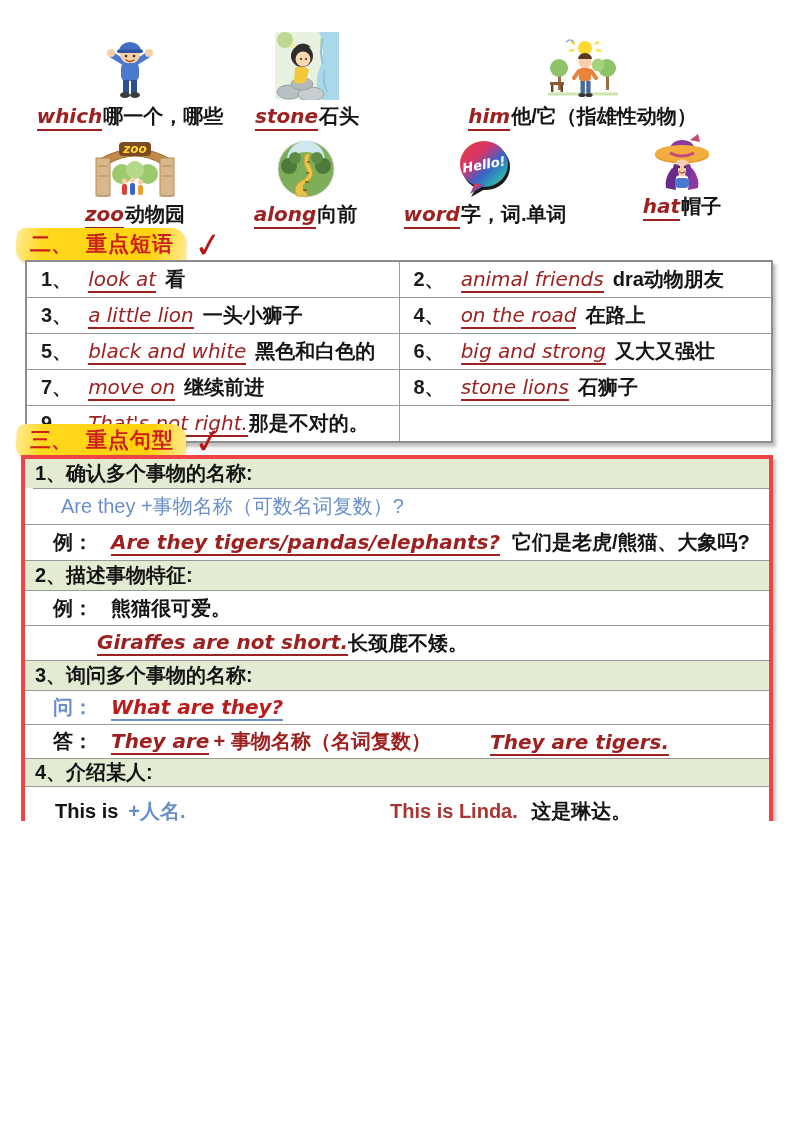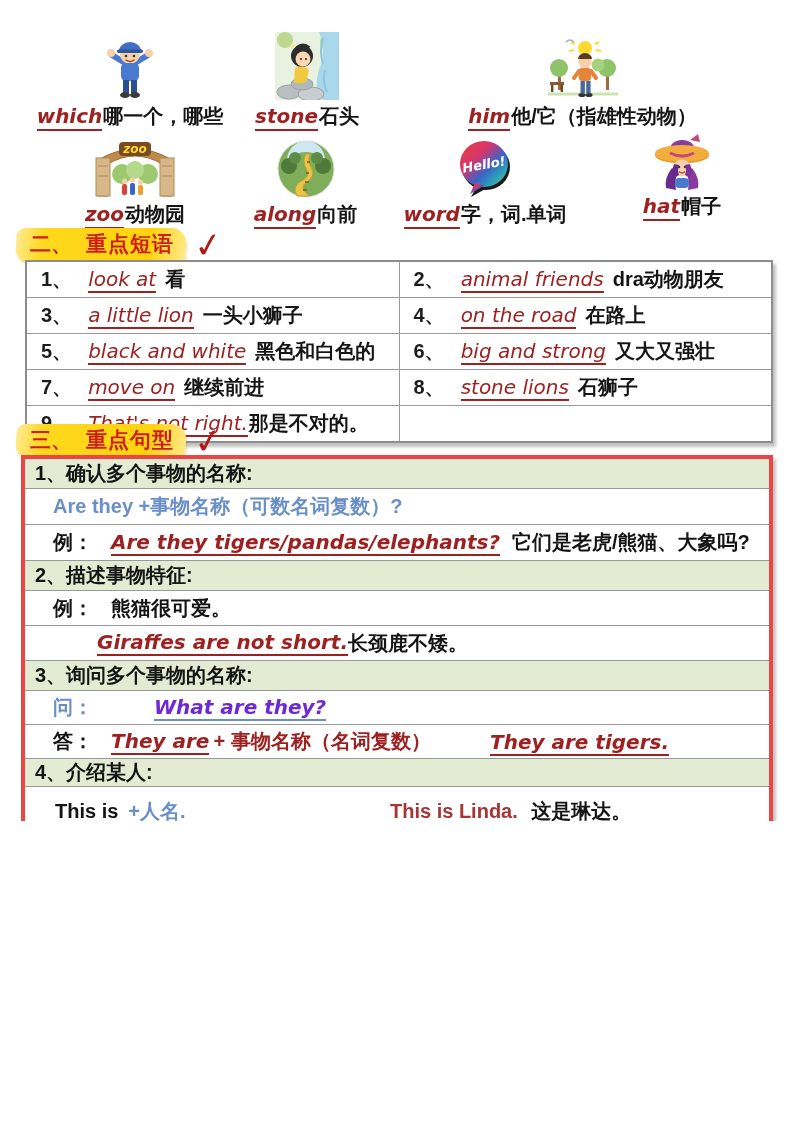--- a/index.html
+++ b/index.html
@@ -42,24 +42,24 @@
           background:#fff;box-shadow:3px 4px 3px #c2c2c2;}
   .srow{border-top:1.5px solid #9a9a9a;display:flex;align-items:center;font-size:20px;
         padding-left:10px;position:relative;white-space:nowrap;}
   .srow:first-child{border-top:none;}
   .green{background:#e3ecd2;font-weight:700;color:#141414;}
   .blue{color:#6a8fc8;}
   .lbl{font-weight:700;color:#141414;margin:0 18px 0 18px;}
   .lbl.blue{color:#6a8fc8;}
   .sen{color:#9e2121;font-style:italic;font-weight:700;font-family:"DejaVu Sans",sans-serif;
        border-bottom:2px solid #9e2121;}
-  .sen.blue{color:#6d28d9;border-bottom-color:#6a8fc8;margin-left:43px;}
+  .sen.blue{color:#b91c1c;border-bottom-color:#6a8fc8;}
   .szh{font-weight:700;color:#141414;}
   .redzh{font-weight:700;color:#9e2121;}
-  .patt{font-weight:700;}
+  .patt{font-weight:400;margin-left:8px;}
   .abs{position:absolute;}
 
   
   .footer{position:absolute;top:1090px;left:0;width:100%;text-align:center;font-size:20px;
           font-weight:700;color:#222;letter-spacing:7px;}
 </style>
 </head>
 <body>
 
 <div class="page">

